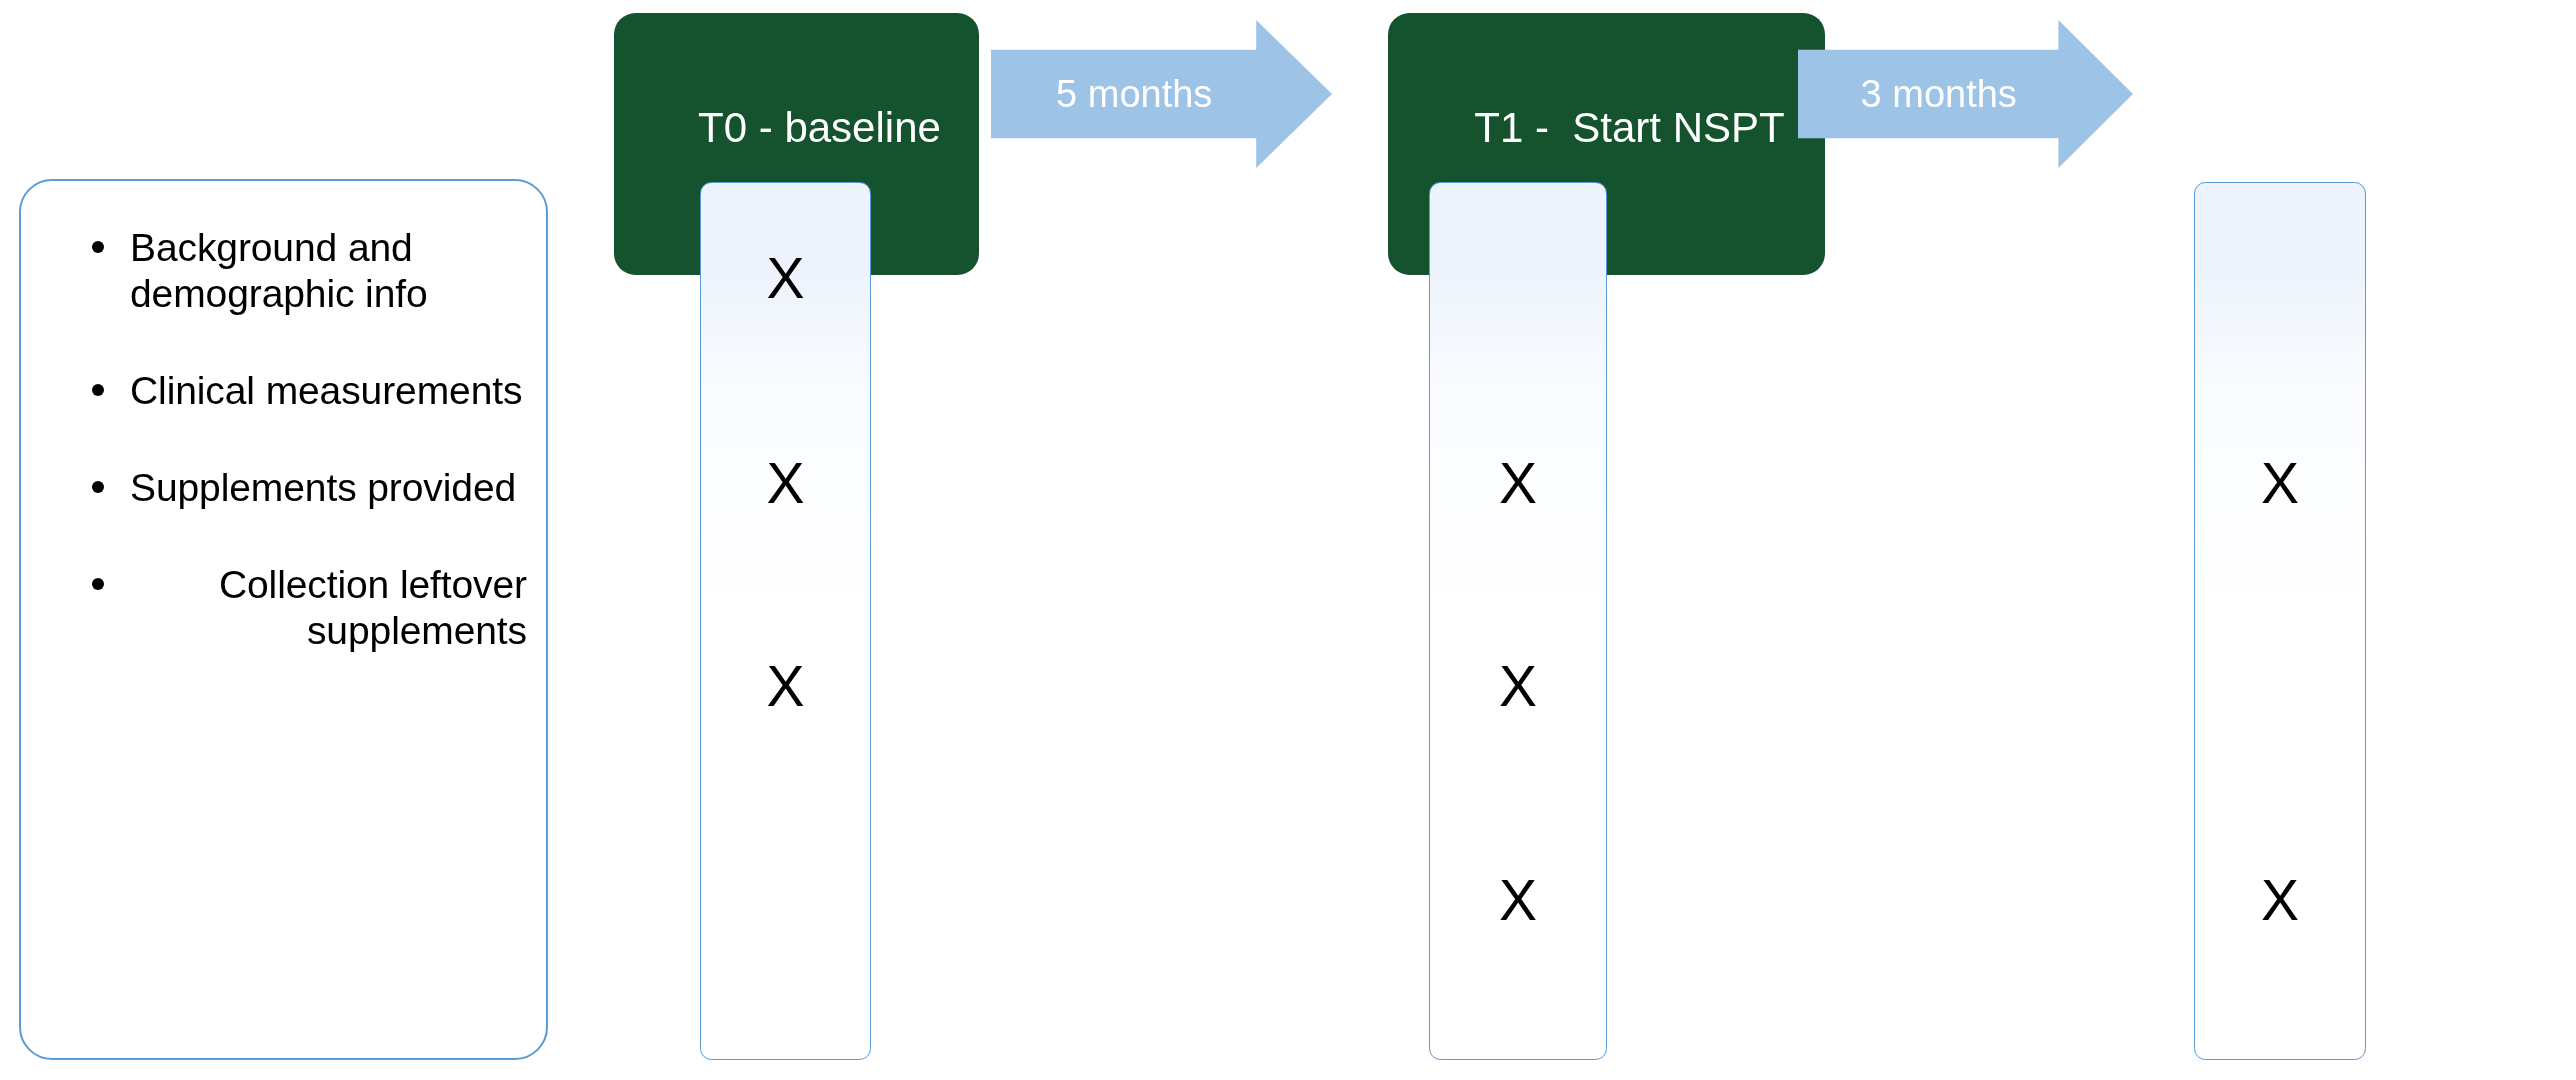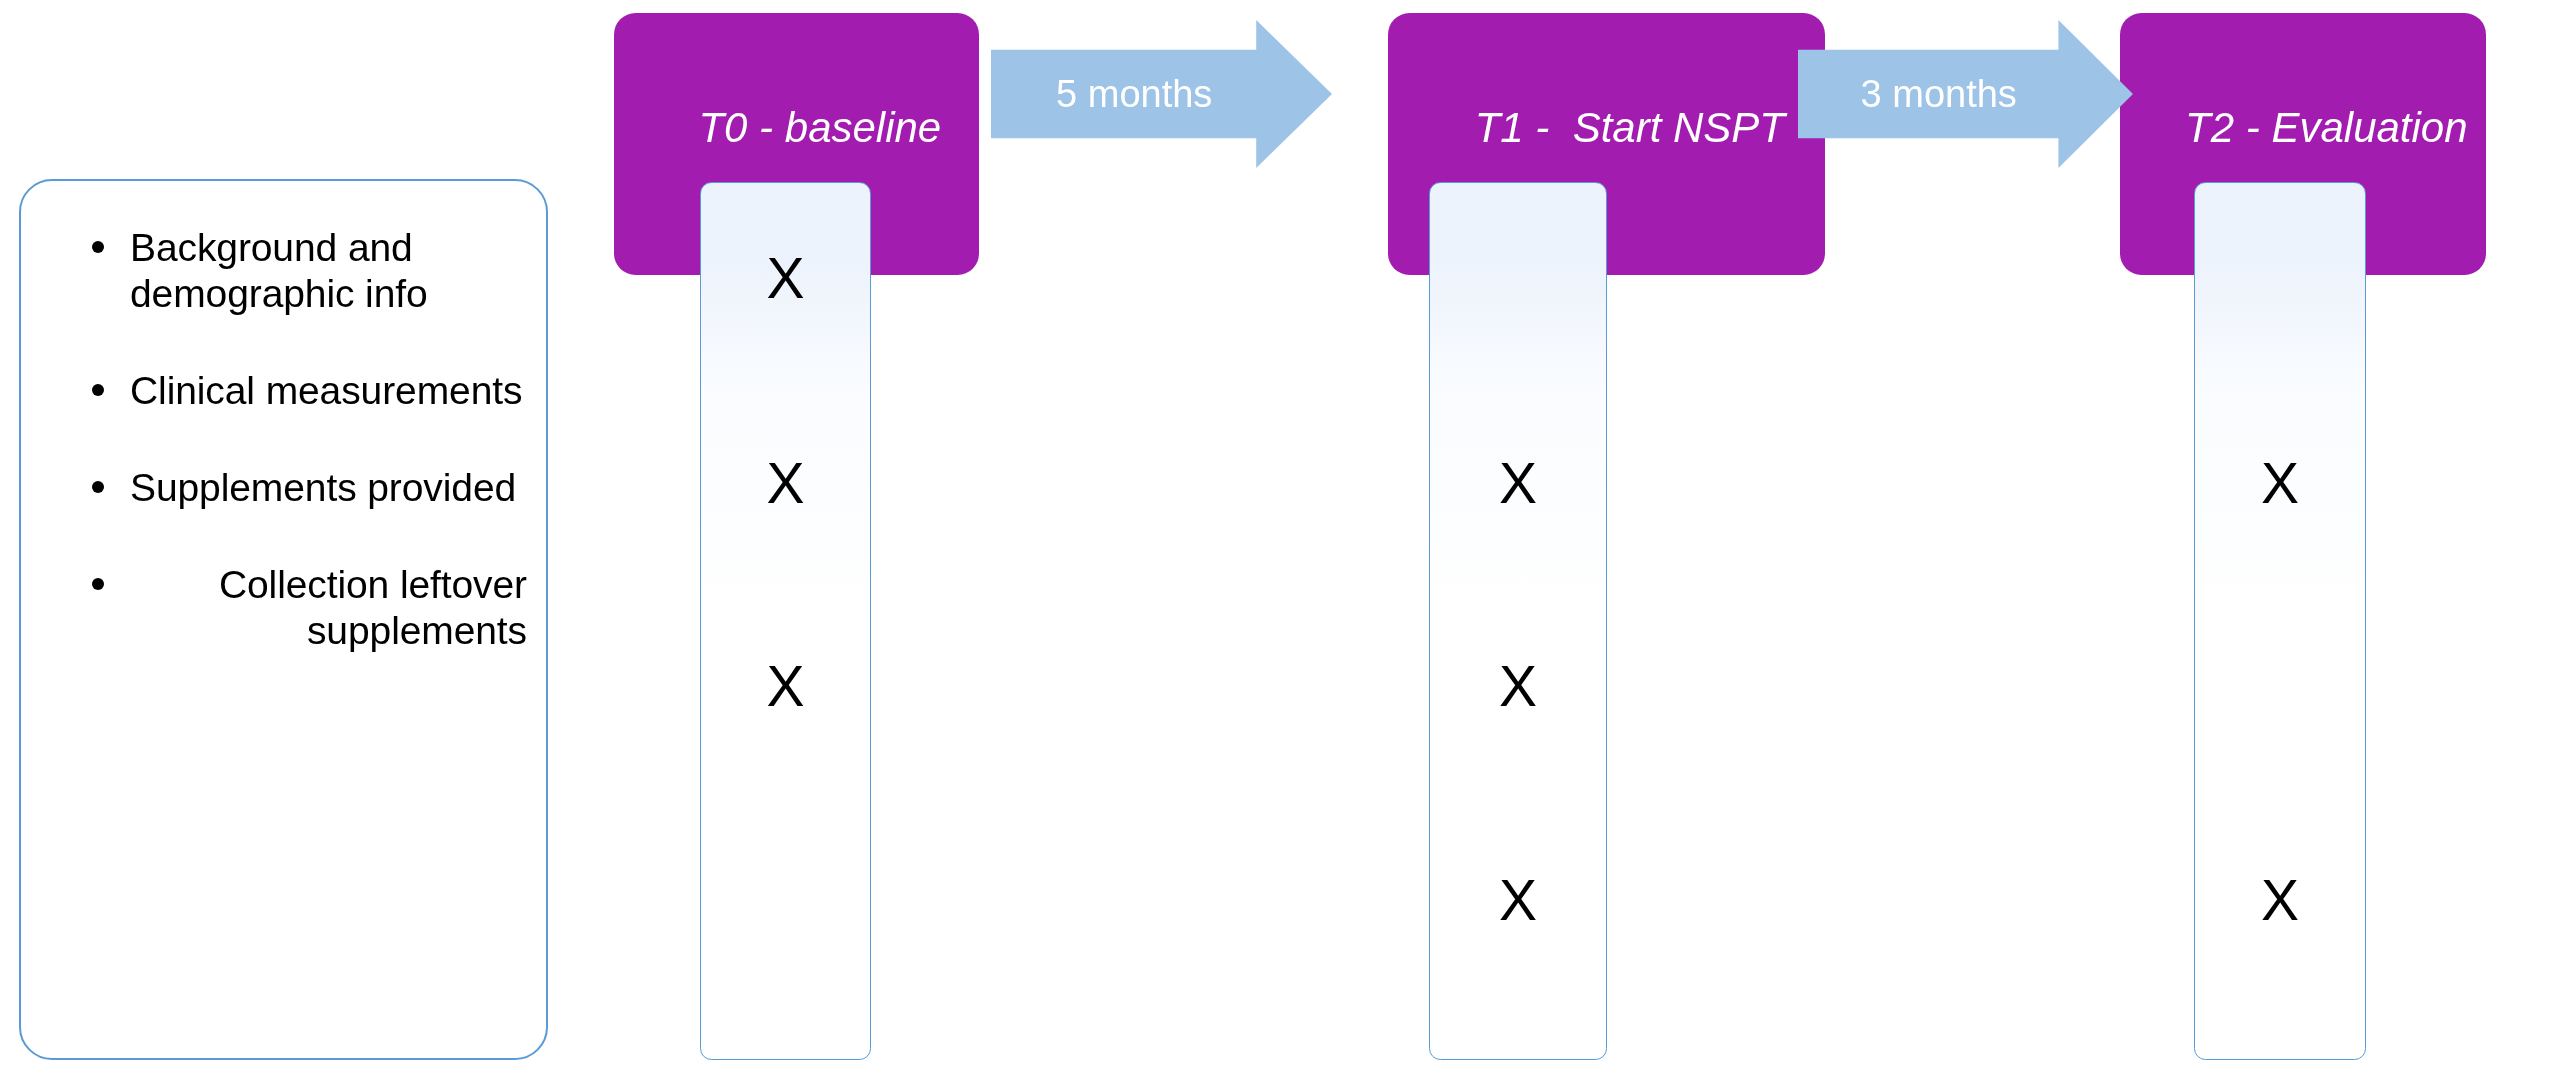--- a/index.html
+++ b/index.html
@@ -58,29 +58,28 @@
     background: #000000;
     border-radius: 50%;
   }
 
   
   .phase-header {
     position: absolute;
     top: 12.6px;
     height: 262px;
     box-sizing: border-box;
-    background: #a21caf;
+    background: #14532d;
     border-radius: 21.5px;
     color: #ffffff;
     font-size: 42px;
     line-height: 1;
     padding-top: 52px;
     text-align: center;
     white-space: pre;
-    font-style: italic;
   }
   #phase-header-0 { left: 614px;  width: 365px; }
   #phase-header-1 { left: 1348px; width: 437px; margin-left: 40px; }
   #phase-header-2 { left: 2120px; width: 366px; }
 
   
   .arrow {
     position: absolute;
     top: 15px;
     height: 158px;
@@ -156,23 +155,20 @@
       </li>
     </ul>
   </div>
 
   <div class="phase-header" id="phase-header-0">
     <span>T0 - baseline</span>
   </div>
   <div class="phase-header" id="phase-header-1">
     <span>T1 -  Start NSPT</span>
   </div>
-  <div class="phase-header" id="phase-header-2">
-    <span>T2 - Evaluation</span>
-  </div>
 
   <div class="arrow" id="arrow-0">
     <svg viewBox="0 0 540 250" preserveAspectRatio="none">
       <polygon points="0,55 420,55 420,8 540,125 420,242 420,195 0,195" fill="#9DC3E6"></polygon>
     </svg>
     <div class="arrow-label">5 months</div>
   </div>
 
   <div class="arrow" id="arrow-1">
     <svg viewBox="0 0 530 250" preserveAspectRatio="none">

